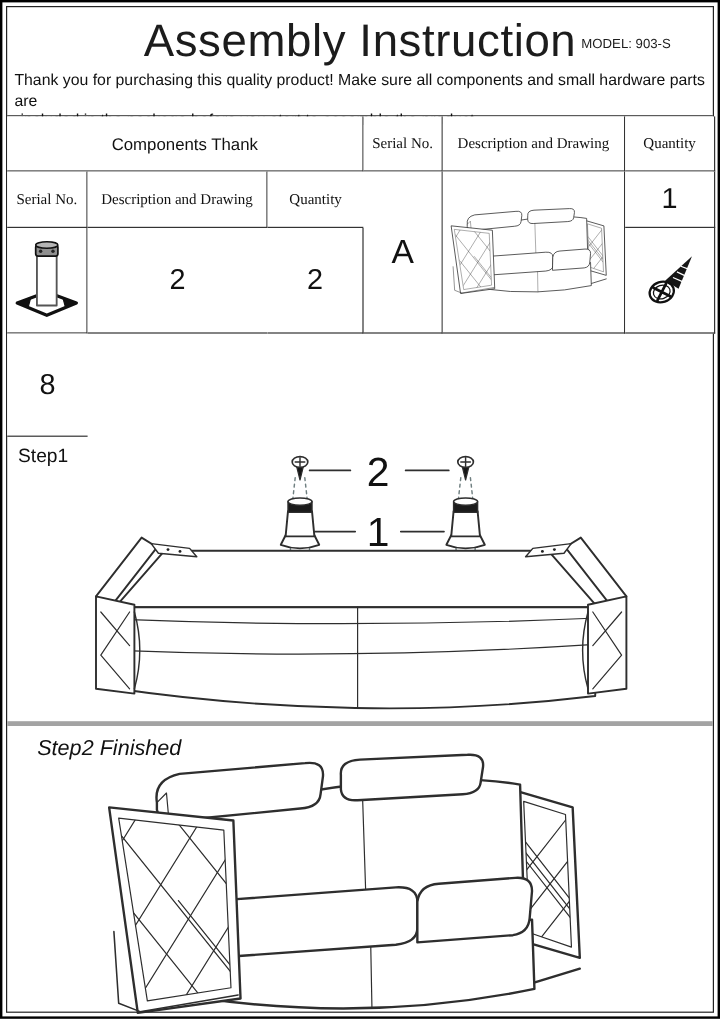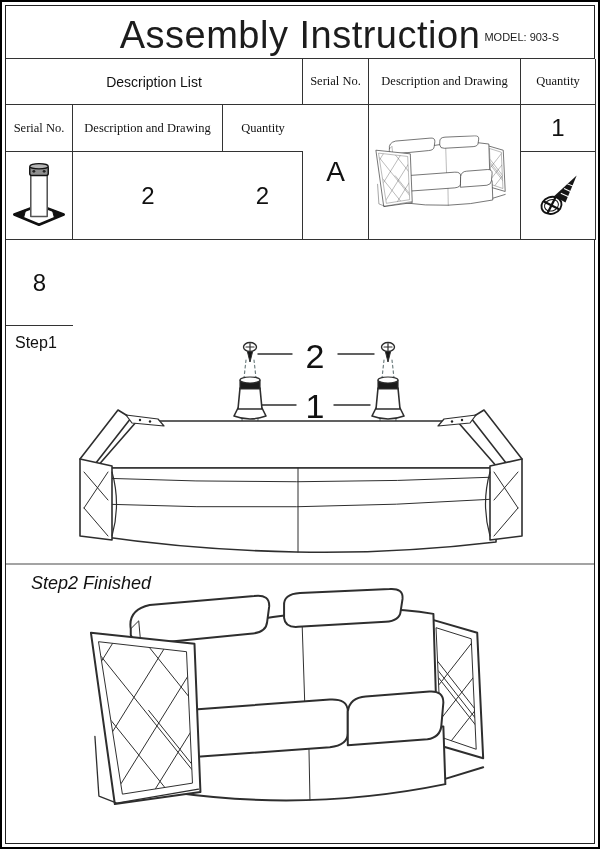--- a/index.html
+++ b/index.html
@@ -27,21 +27,21 @@
   .sec-title{font-size:14px;}
   .col-head{font-size:12.5px;padding:0 2px;font-family:Liberation Serif, serif;}
   .serial-a{font-size:28px;}
   .serial-num{font-size:24px;}
   .qty{font-size:24px;}
   .qty-x1{font-size:25px;}
   .span2{grid-row:span 2;}
   .span3c{grid-column:1 / 4;}
   .span3h{grid-column:4 / 7;}
   
-  .step1{position:relative;height:237px;border-bottom:2px solid #a3a3a3;}
+  .step1{position:relative;height:237px;border-bottom:4px solid #a3a3a3;}
   .step2{position:relative;height:246px;}
   .step-label1{position:absolute;left:9px;top:8px;font-size:16px;}
   .step-label2{position:absolute;left:25px;top:8px;font-size:18px;font-style:italic;}
   .diagram{position:absolute;left:0;top:0;}
   svg{display:block;}
   .hidden-defs{position:absolute;width:0;height:0;overflow:hidden;}
 </style>
 </head>
 <body>
 
@@ -90,23 +90,27 @@
   </defs>
 </svg>
 
 <div class="page">
 
   <div class="doc-header">
     <div class="doc-title">Assembly Instruction</div>
     <div class="model-label">MODEL: 903-S</div>
   </div>
 
+  <div class="intro">
+    <div class="l1">Thank you for purchasing this quality product! Make sure all components and small hardware parts are</div>
+    <div class="l2">included in the package before you start to assemble the product.</div>
+  </div>
 
   <div class="parts-table">
-    <div class="cell sec-title span3c">Description List</div>
+    <div class="cell sec-title span3c">Components Thank</div>
 
     <div class="cell col-head">Serial No.</div>
     <div class="cell col-head">Description and Drawing</div>
     <div class="cell col-head">Quantity</div>
     <div class="cell col-head">Serial No.</div>
     <div class="cell col-head">Description and Drawing</div>
     <div class="cell col-head lastcol">Quantity</div>
 
     <div class="cell serial-a span2">A</div>
     <div class="cell span2">

